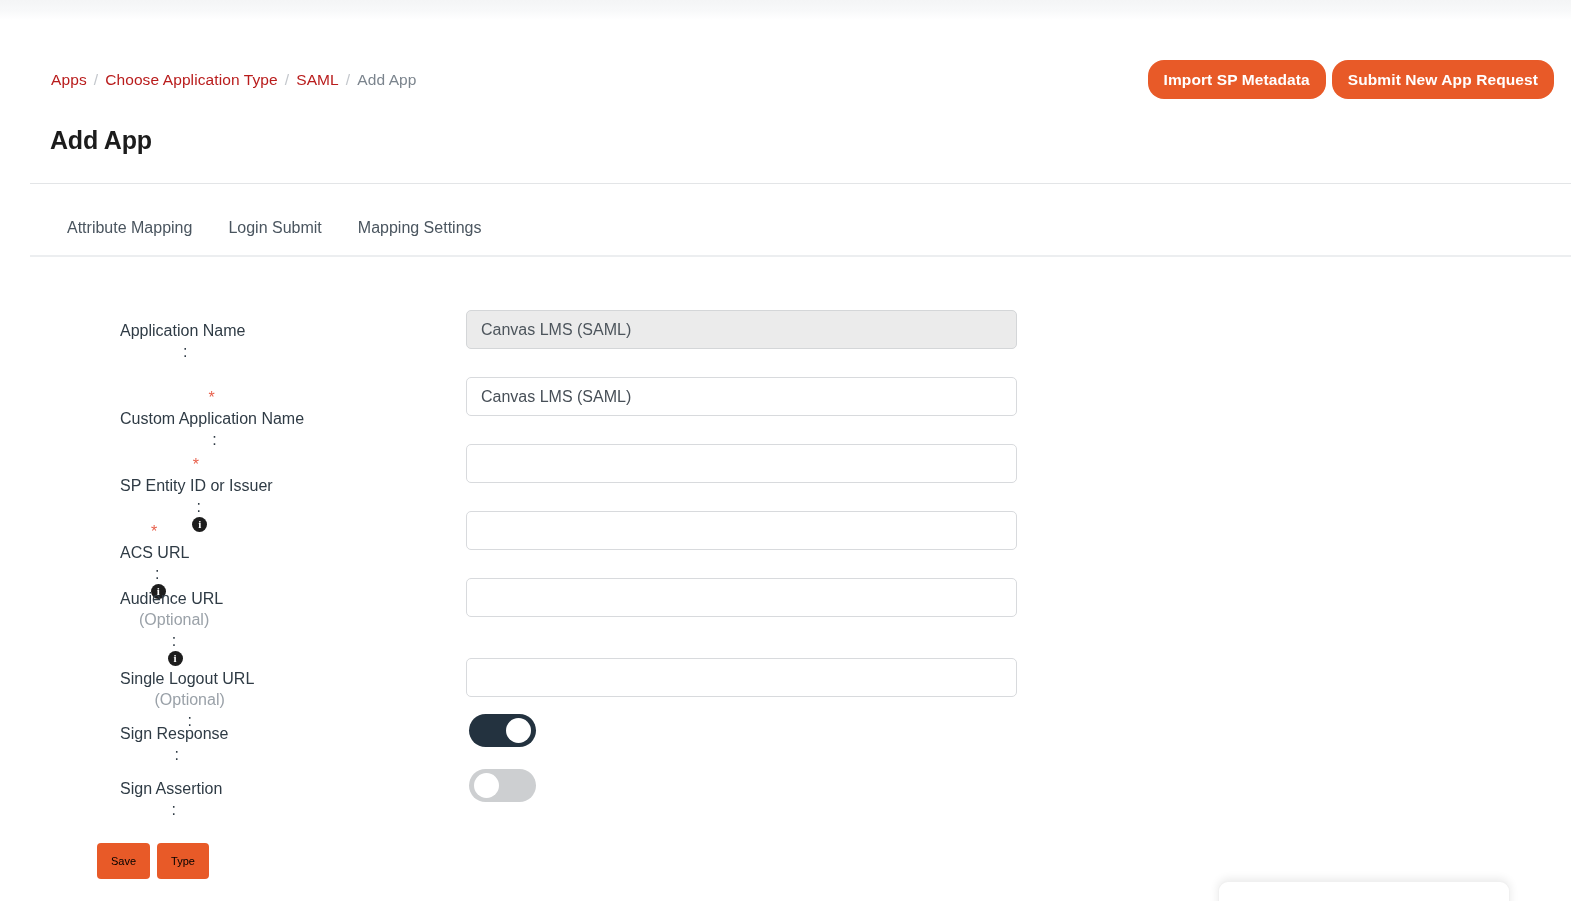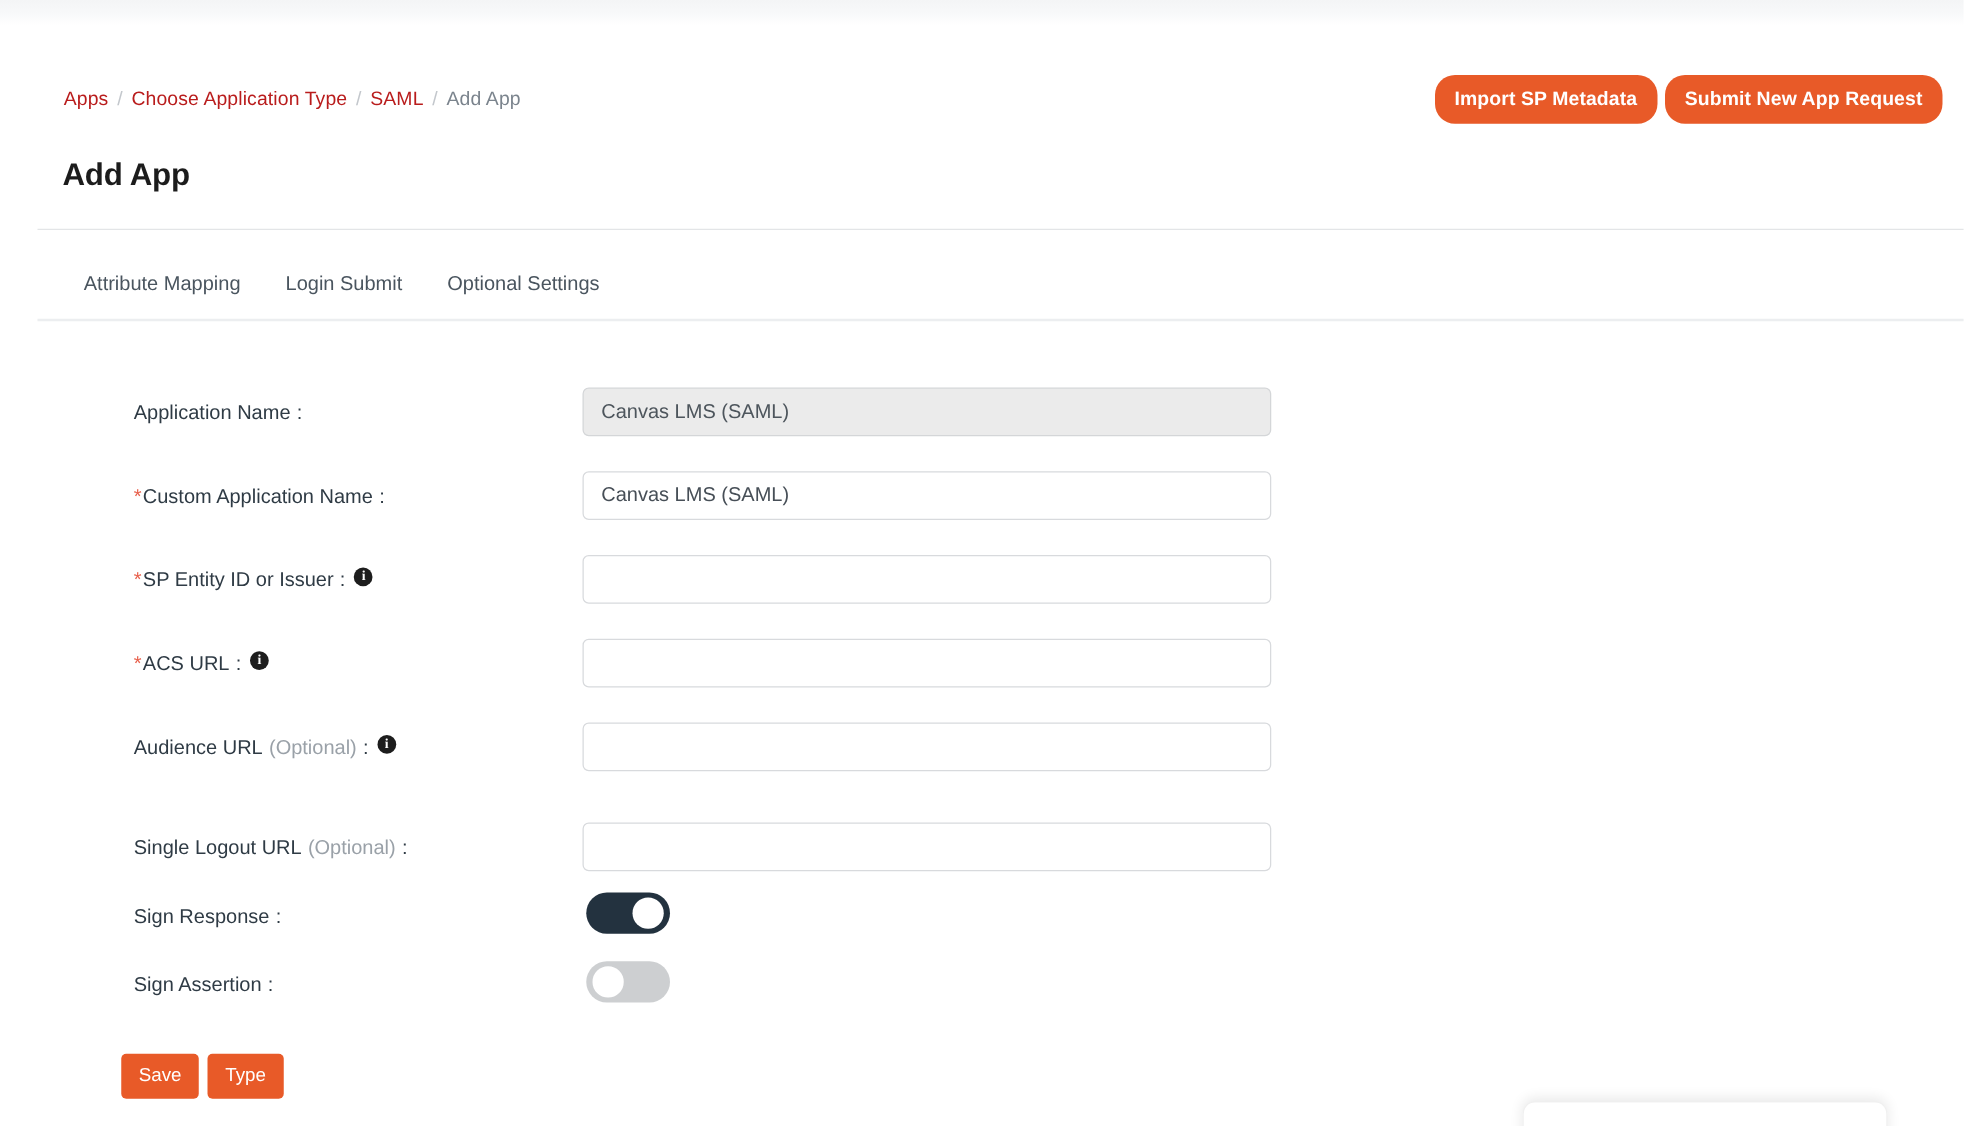--- a/index.html
+++ b/index.html
@@ -151,26 +151,28 @@
     width: 1571px;
   }
   .row {
     position: absolute;
     left: 0;
     width: 1571px;
     height: 0;
   }
   .label {
     position: absolute;
-    left: 107px;
+    left: 120px;
     font-size: 16px;
     line-height: 21px;
     color: #2f3b45;
     white-space: nowrap;
     display: flex;
+    align-items: center;
+    flex-direction: column;
   }
   .req {
     color: #e8604c;
     margin-right: 1px;
   }
   .optional {
     color: #9aa1a8;
     margin-left: 5px;
   }
   .colon { margin-left: 5px; }
@@ -238,25 +240,25 @@
   
   .footer-actions {
     position: absolute;
     top: 843px;
     left: 97px;
     display: flex;
     gap: 7px;
   }
   .btn-sm {
     background: #e85a28;
-    color: #ffffff;
+    color: #000000;
     border: none;
     border-radius: 4px;
     font-family: "Liberation Sans", sans-serif;
-    font-size: 15px;
+    font-size: 11px;
     padding: 0 14px;
     height: 36px;
     line-height: 36px;
     cursor: pointer;
   }
 
   
   .widget-peek {
     position: absolute;
     left: 1218px;
@@ -288,21 +290,21 @@
 
 </div>
 
 <div class="header-rule"></div>
 
 <div class="tabs-underline"></div>
 <div class="tabs">
   <div class="tab-list" id="tab-list">
       <div class="tab">Attribute Mapping</div>
       <div class="tab">Login Submit</div>
-      <div class="tab">Optional Settings</div>
+      <div class="tab">Mapping Settings</div>
     </div>
 </div>
 
 <div class="form" id="form-root">
     <div class="row">
       <div class="label" style="top: 24px;">
         <span>Application Name</span>
         <span class="colon">:</span>
       </div>
       <input type="text" class="field disabled" disabled="disabled" value="Canvas LMS (SAML)" style="top: 14px;">

